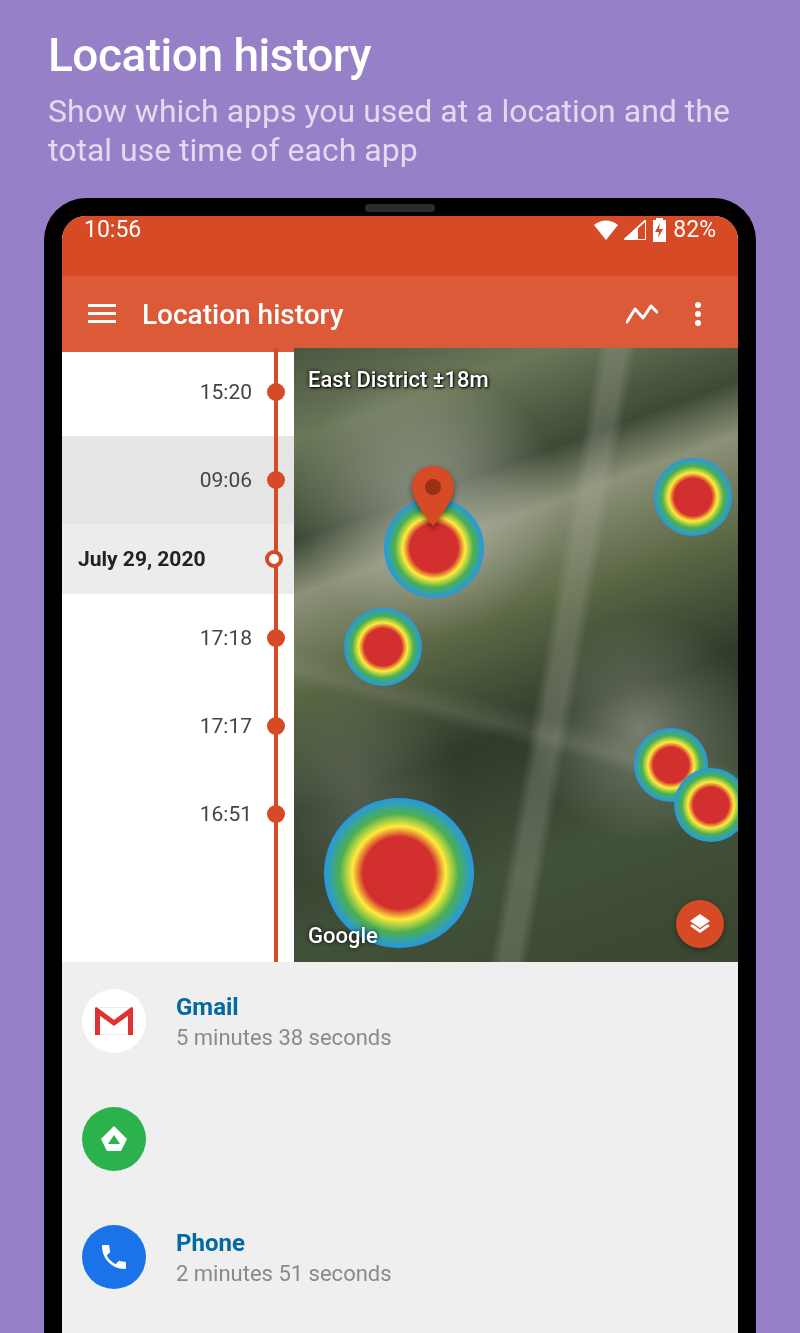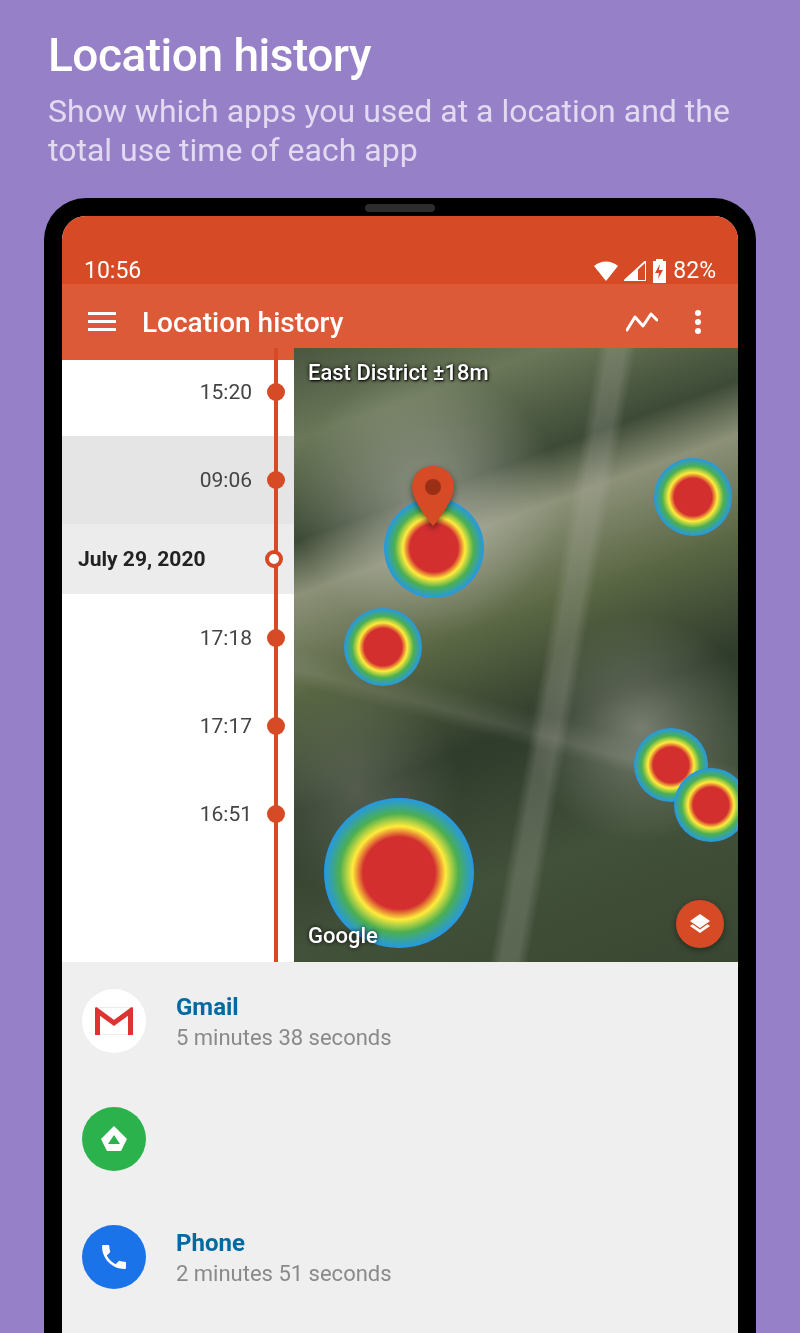--- a/index.html
+++ b/index.html
@@ -16,22 +16,22 @@
   .earpiece {
     position: absolute; top: 6px; left: 50%; transform: translateX(-50%);
     width: 70px; height: 8px; background: #2c2c2c; border-radius: 4px;
   }
   .screen {
     width: 100%; height: 100%; background: #fff; border-radius: 24px 24px 0 0;
     overflow: hidden; position: relative;
   }
 
   .status-bar {
-    height: 68px; background: #d64a25; color: #fff;
-    display: flex; align-items: flex-end; justify-content: space-between;
+    height: 60px; background: #d64a25; color: #fff;
+    display: flex; align-items: flex-start; justify-content: space-between;
     padding: 0 22px; font-size: 23px; font-weight: 400;
   }
   .status-right { display: flex; align-items: center; gap: 6px; font-size: 23px; }
   .status-right svg { fill: #fff; }
 
   .app-bar {
     height: 76px; background: #dd5a38; color: #fff;
     display: flex; align-items: center; padding: 0 12px;
   }
   .menu-btn, .stats-btn, .more-btn { width: 56px; height: 56px; display:flex; align-items:center; justify-content:center; }
@@ -66,21 +66,21 @@
   .map::before{
     content:""; position:absolute; inset:0;
     background:
       radial-gradient(circle at 30% 25%, rgba(200,200,190,0.55) 0%, rgba(200,200,190,0.3) 12%, transparent 24%),
       radial-gradient(circle at 78% 62%, rgba(200,200,190,0.45) 0%, rgba(200,200,190,0.22) 10%, transparent 22%),
       radial-gradient(circle at 14% 72%, rgba(190,190,180,0.25) 0%, transparent 18%),
       linear-gradient(100deg, transparent 55%, rgba(180,180,170,0.25) 57%, rgba(180,180,170,0.25) 60%, transparent 62%),
       linear-gradient(15deg, transparent 38%, rgba(170,170,160,0.18) 40%, transparent 43%);
   }
   .map-label {
-    position: absolute; top: 12px; left: 14px; color: #fff; font-size: 22px; font-weight: 500;
+    position: absolute; top: 19px; left: 14px; color: #fff; font-size: 22px; font-weight: 500;
     text-shadow: 0 0 4px rgba(0,0,0,0.9), 1px 1px 2px rgba(0,0,0,0.9);
   }
   .heat {
     position: absolute; border-radius: 50%;
     background: radial-gradient(circle, #d32f2f 0%, #d32f2f 34%, #ffeb3b 44%, #4caf50 56%, #2196f3 72%, rgba(33,150,243,0.25) 88%, rgba(33,150,243,0) 100%);
   }
   .pin {
     position: absolute; width: 42px; height: 60px;
   }
   .pin svg { filter: drop-shadow(0 3px 3px rgba(0,0,0,0.5)); }

